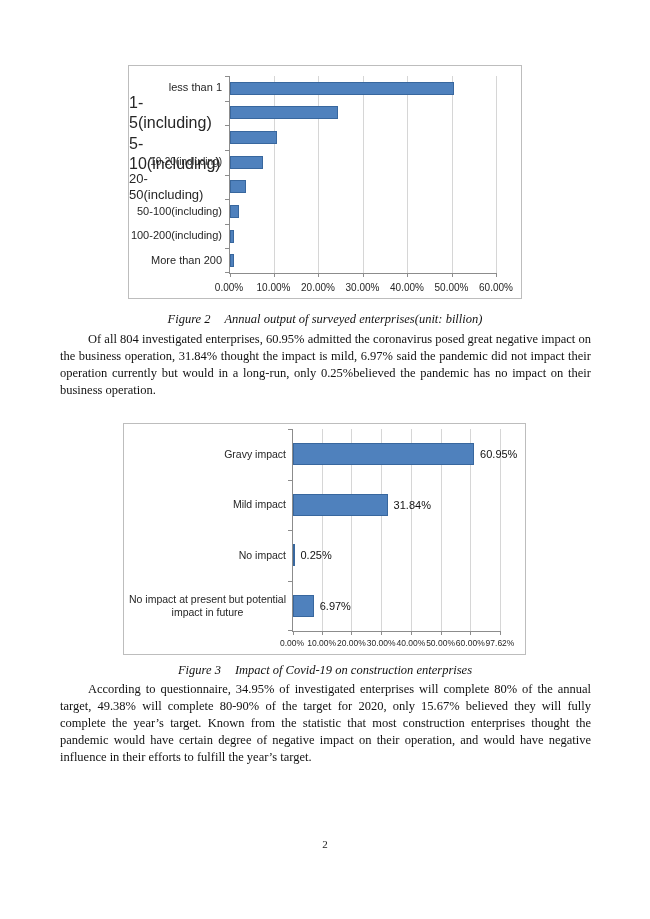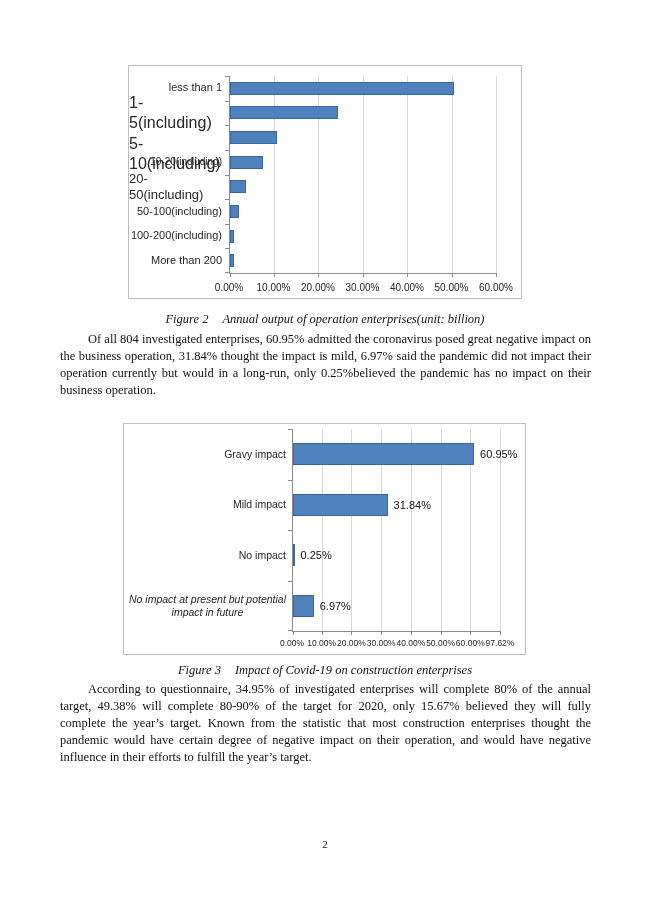--- a/index.html
+++ b/index.html
@@ -8,21 +8,21 @@
   
   .chart-box{position:absolute;background:#ffffff;border:1px solid #bdbdbd;box-sizing:border-box;
              font-family:"Liberation Sans", sans-serif;}
   .chart1{left:128px;top:65px;width:394px;height:234px;}
   .chart2{left:123px;top:423px;width:403px;height:232px;}
   .plot{position:absolute;border-left:1px solid #8c8c8c;border-bottom:1px solid #8c8c8c;box-sizing:content-box;}
   .gridline{position:absolute;top:0;bottom:0;width:1px;background:#d6d6d6;}
   .hbar{position:absolute;left:0;background:#4f81bd;border:1px solid #38679e;box-sizing:border-box;}
   .cat-label{position:absolute;display:flex;align-items:center;justify-content:flex-end;
              text-align:left;color:#262626;white-space:pre-line;line-height:1.25;}
-  .cat-label.center{text-align:center;font-style:italic;}
+  .cat-label.center{text-align:center;}
   .axis-tick{position:absolute;width:1px;height:4px;background:#8c8c8c;}
   .cat-tick{position:absolute;height:1px;width:5px;background:#8c8c8c;}
   .x-label{position:absolute;transform:translateX(-50%);color:#262626;white-space:nowrap;}
   .bar-value{position:absolute;color:#111;white-space:nowrap;display:flex;align-items:center;}
   
   .caption{position:absolute;left:0;width:650px;text-align:center;font-style:italic;
            font-size:12.5px;color:#111;}
   .cap-label{margin-right:14px;}
   .body-text{position:absolute;left:60px;width:531px;margin:0;text-align:justify;
              font-size:12.5px;line-height:17px;text-indent:28px;color:#111;}
@@ -78,21 +78,21 @@
       <div class="cat-label" style="left: 0px; top: 34.625px; width: 93px; height: 24.625px; font-size: 16px;">1-5(including)</div>
       <div class="cat-label" style="left: 0px; top: 59.25px; width: 93px; height: 24.625px; font-size: 16px; margin-top: 16px;">5-10(including)</div>
       <div class="cat-label" style="left: 0px; top: 83.875px; width: 93px; height: 24.625px; font-size: 10px;">10-20(including)</div>
       <div class="cat-label" style="left: 0px; top: 108.5px; width: 93px; height: 24.625px; font-size: 13px;">20-50(including)</div>
       <div class="cat-label" style="left: 0px; top: 133.125px; width: 93px; height: 24.625px; font-size: 11px;">50-100(including)</div>
       <div class="cat-label" style="left: 0px; top: 157.75px; width: 93px; height: 24.625px; font-size: 11px;">100-200(including)</div>
       <div class="cat-label" style="left: 0px; top: 182.375px; width: 93px; height: 24.625px; font-size: 11px;">More than 200</div>
     </div>
 
   <div class="caption" style="top:312px">
-    <span class="cap-label">Figure 2</span><span>Annual output of operation enterprises(unit: billion)</span>
+    <span class="cap-label">Figure 2</span><span>Annual output of surveyed enterprises(unit: billion)</span>
   </div>
 
   <p class="body-text" style="top:331px">Of all 804 investigated enterprises, 60.95% admitted the coronavirus posed great negative impact on the business operation, 31.84% thought the impact is mild, 6.97% said the pandemic did not impact their operation currently but would in a long-run, only 0.25%believed the pandemic has no impact on their business operation.</p>
 
   <div class="chart-box chart2">
       <div class="plot" style="left: 168px; top: 5px; width: 208px; height: 202px;">
         <div class="axis-tick" style="left: 0px; top: 202px;"></div>
         <div class="gridline" style="left: 28.7143px;"></div>
         <div class="axis-tick" style="left: 28.7143px; top: 202px;"></div>
         <div class="gridline" style="left: 58.4286px;"></div>

